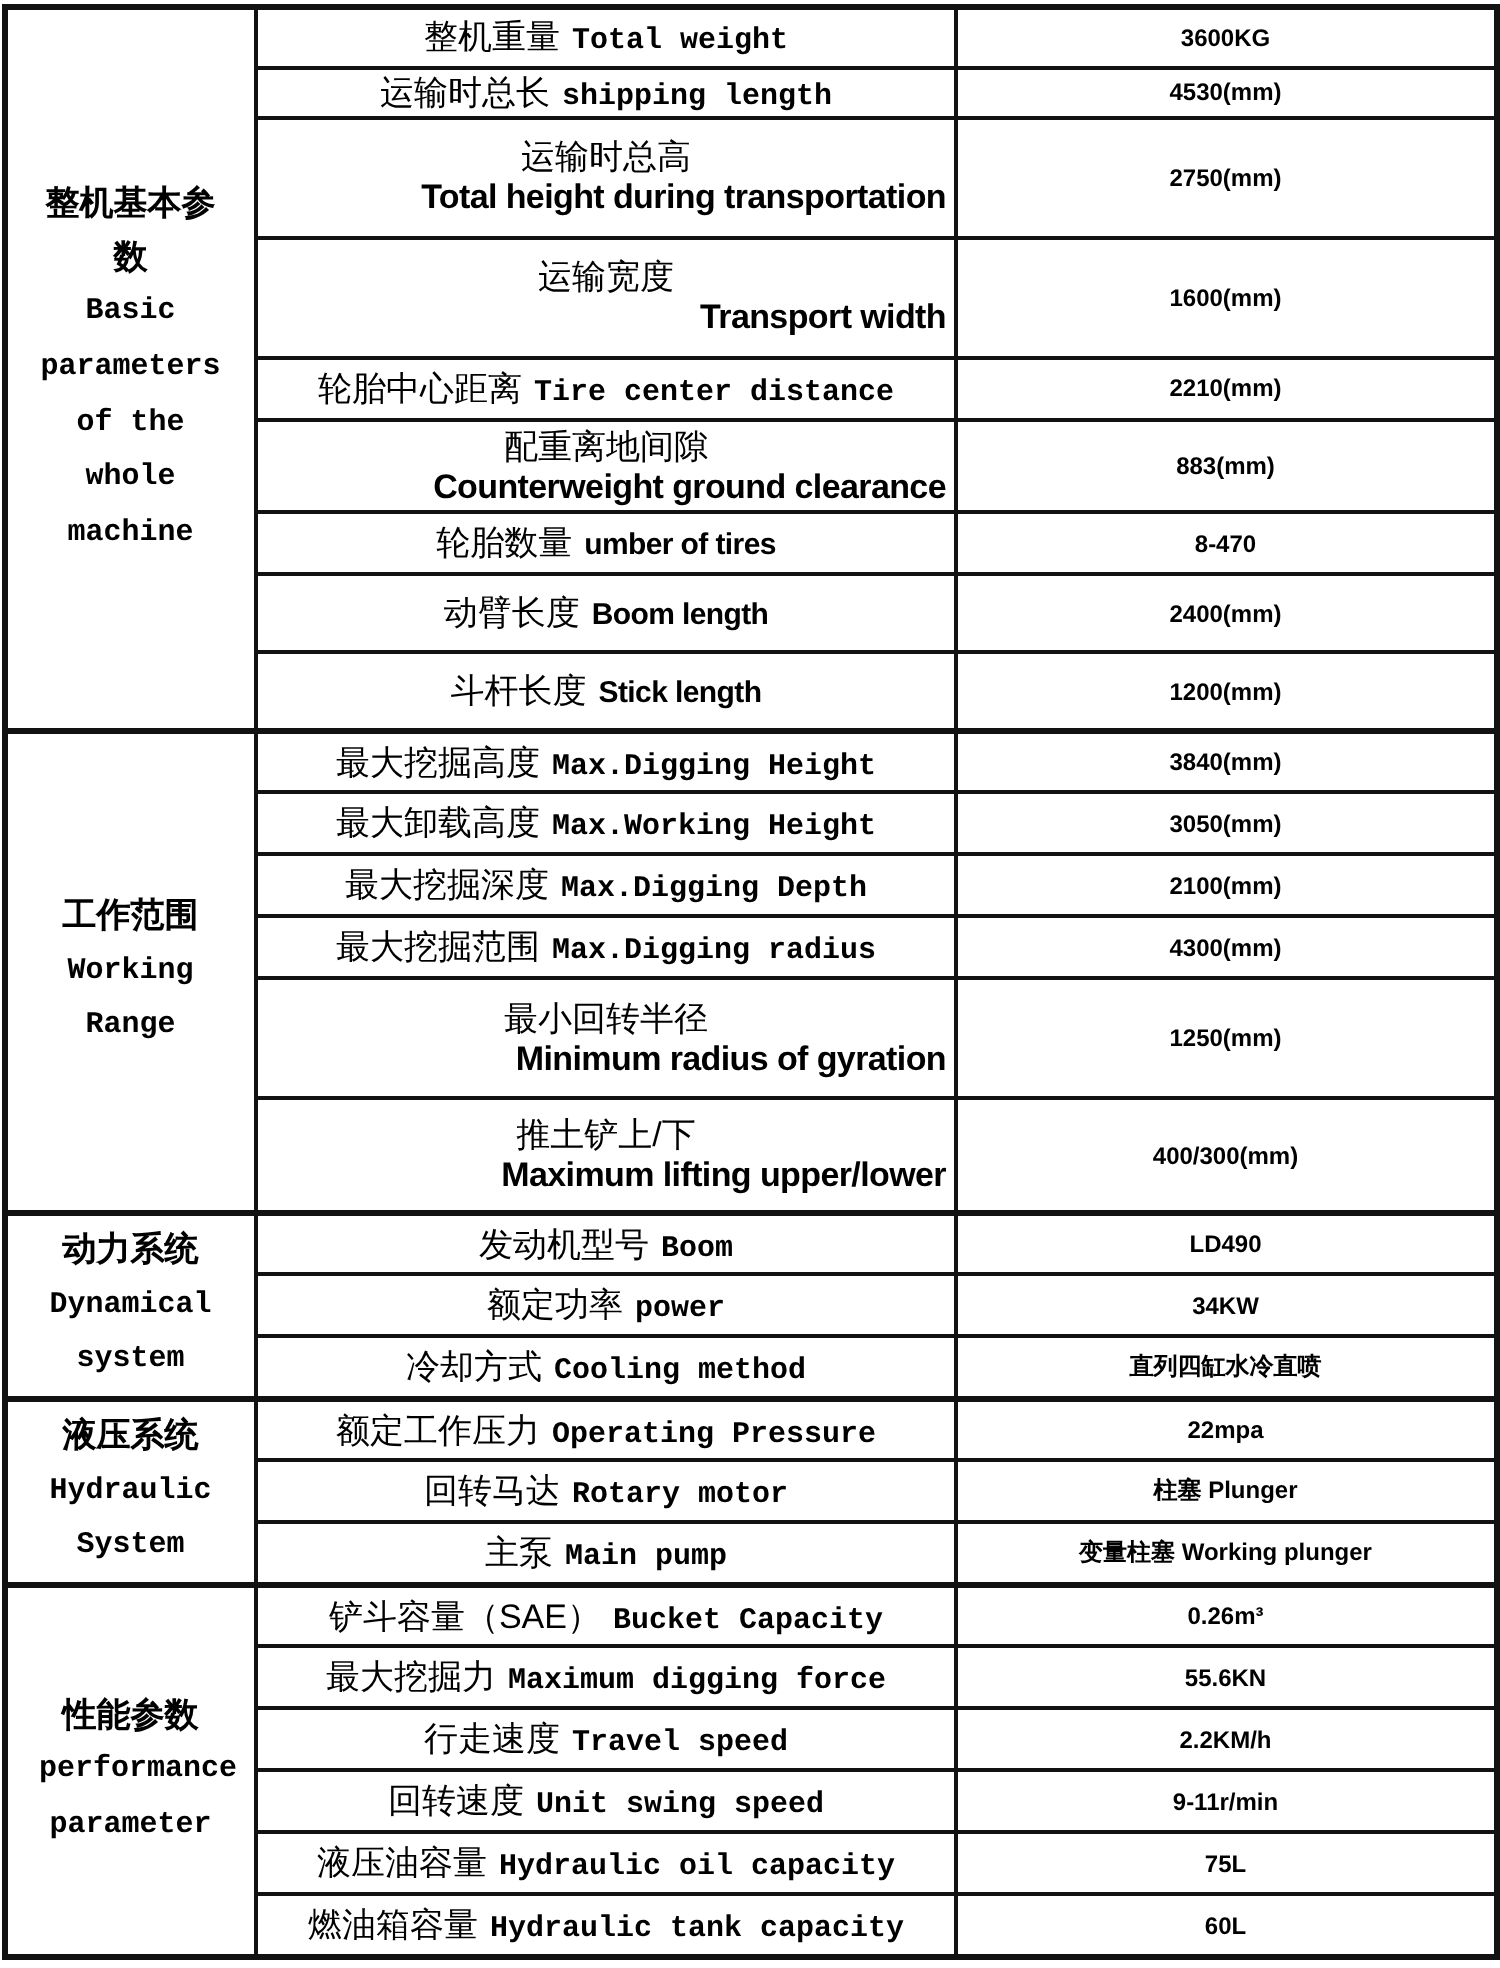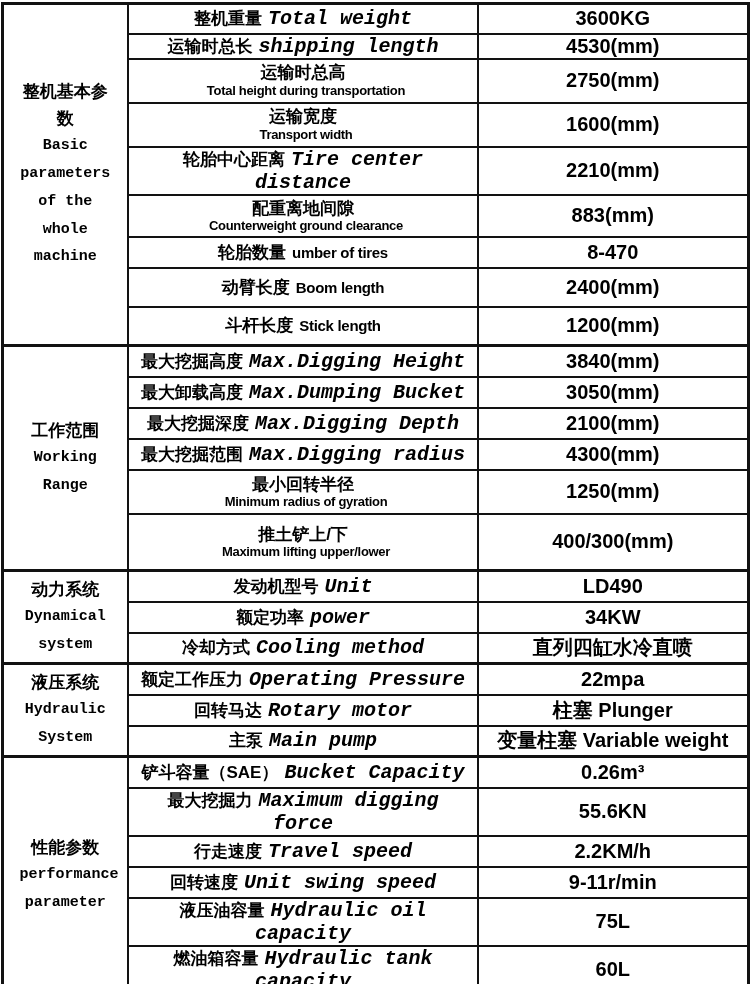--- a/index.html
+++ b/index.html
@@ -24,57 +24,56 @@
     vertical-align: middle;
     padding: 0 4px;
     overflow: hidden;
   }
   
   tr.sec-top td { border-top: 3px solid #121212; }
 
   
   .h30 { height: 30px; } .h31 { height: 31px; } .h32 { height: 39px; }
   .h33 { height: 22px; } .h56 { height: 38px; } .h57 { height: 57px; }
-  .h60 { height: 44px; }
+  .h60 { height: 60px; }
 
   
   td.cat { padding: 2px 16px; }
   .cat-zh {
     font-weight: 700; font-size: 17px; line-height: 1.6;
     font-family: "Liberation Sans", sans-serif;
   }
   .cat-en {
     font-weight: 700; font-size: 15px; line-height: 1.85;
     font-family: "Liberation Mono", monospace;
   }
 
   
   .zh {
-    font-weight: 700; font-size: 17px;
+    font-weight: 400; font-size: 17px;
     font-family: "Liberation Sans", sans-serif;
   }
   .en-mono {
-    font-weight: 700; font-size: 20px;
+    font-weight: 700; font-size: 15px;
     font-family: "Liberation Mono", monospace;
-    font-style: italic;
   }
   .en-sans {
     font-weight: 700; font-size: 15px; letter-spacing: -0.3px;
     font-family: "Liberation Sans", sans-serif;
   }
   td.param .zh + .en-mono, td.param .zh + .en-sans { margin-left: 6px; }
 
   
   td.stack .zh { display: block; line-height: 1.25; margin-top: 2px; }
   td.stack .en-mono, td.stack .en-sans { display: block; line-height: 1.15; margin: 0 0 2px 0; }
-  td.stack .en-sans { font-size: 13px; }
+  td.stack .en-sans { font-size: 17px; text-align: right; }
 
   
   td.value {
-    font-weight: 700; font-size: 20px;
+    font-weight: 700; font-size: 12px;
     font-family: "Liberation Sans", sans-serif;
   }
 </style>
 </head>
 <body>
 
 <table class="spec">
   <colgroup>
     <col style="width:126px">
     <col style="width:350px">
@@ -149,21 +148,21 @@
       <div class="cat-zh">工作范围</div>
       <div class="cat-en">Working Range</div>
     </td>
     <td class="param">
       <span class="zh">最大挖掘高度</span><span class="en-mono">Max.Digging Height</span>
     </td>
     <td class="value">3840(mm)</td>
   </tr>
   <tr class="h31">
     <td class="param">
-      <span class="zh">最大卸载高度</span><span class="en-mono">Max.Dumping Bucket</span>
+      <span class="zh">最大卸载高度</span><span class="en-mono">Max.Working Height</span>
     </td>
     <td class="value">3050(mm)</td>
   </tr>
   <tr class="h31">
     <td class="param">
       <span class="zh">最大挖掘深度</span><span class="en-mono">Max.Digging Depth</span>
     </td>
     <td class="value">2100(mm)</td>
   </tr>
   <tr class="h31">
@@ -186,21 +185,21 @@
     </td>
     <td class="value">400/300(mm)</td>
   </tr>
 
   <tr class="h31 sec-top">
     <td class="cat" rowspan="3">
       <div class="cat-zh">动力系统</div>
       <div class="cat-en">Dynamical system</div>
     </td>
     <td class="param">
-      <span class="zh">发动机型号</span><span class="en-mono">Unit</span>
+      <span class="zh">发动机型号</span><span class="en-mono">Boom</span>
     </td>
     <td class="value">LD490</td>
   </tr>
   <tr class="h31">
     <td class="param">
       <span class="zh">额定功率</span><span class="en-mono">power</span>
     </td>
     <td class="value">34KW</td>
   </tr>
   <tr class="h31">
@@ -223,21 +222,21 @@
   <tr class="h31">
     <td class="param">
       <span class="zh">回转马达</span><span class="en-mono">Rotary motor</span>
     </td>
     <td class="value">柱塞 Plunger</td>
   </tr>
   <tr class="h31">
     <td class="param">
       <span class="zh">主泵</span><span class="en-mono">Main pump</span>
     </td>
-    <td class="value">变量柱塞 Variable weight</td>
+    <td class="value">变量柱塞 Working plunger</td>
   </tr>
 
   <tr class="h31 sec-top">
     <td class="cat" rowspan="6">
       <div class="cat-zh">性能参数</div>
       <div class="cat-en">performance parameter</div>
     </td>
     <td class="param">
       <span class="zh">铲斗容量（SAE）</span><span class="en-mono">Bucket Capacity</span>
     </td>

